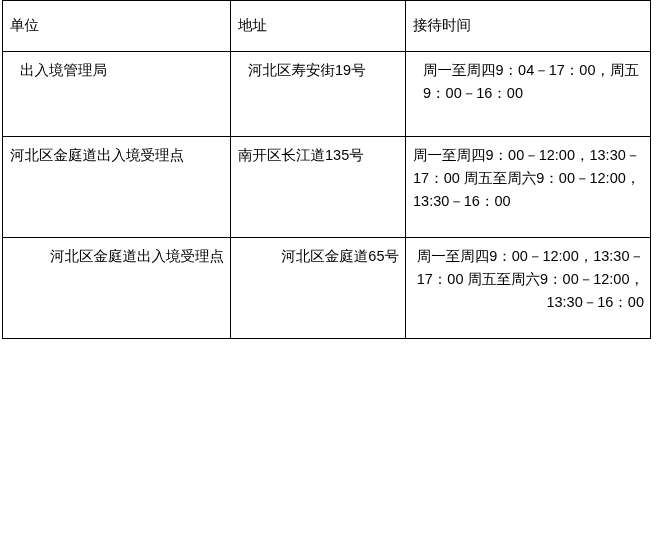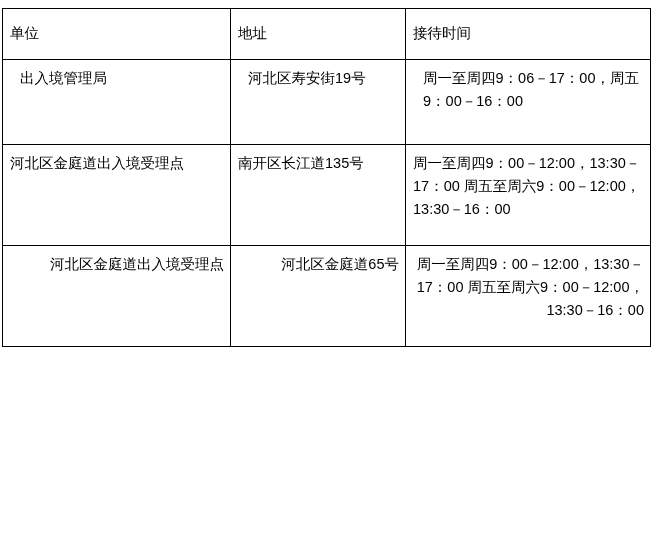--- a/index.html
+++ b/index.html
@@ -17,21 +17,21 @@
   .page {
     position: relative;
     width: 664px;
     height: 536px;
     box-sizing: border-box;
   }
   table.info-table {
     border-collapse: collapse;
     table-layout: fixed;
     width: 648px;
-    margin: 8px 0 0 2px;
+    margin: 0 0 0 2px;
     border-radius: 25px;
   }
   table.info-table td, table.info-table th {
     border: 1px solid #000000;
     vertical-align: top;
     padding: 7px 6px 7px 7px;
     font-size: 14.5px;
     line-height: 1.6;
     font-weight: normal;
     text-align: left;
@@ -85,21 +85,21 @@
       </tr>
 
       <tr class="r1">
         <td class="cell-mid">
             <span class="cell-text">出入境管理局</span>
           </td>
         <td class="cell-mid">
             <span class="cell-text">河北区寿安街19号</span>
           </td>
         <td>
-            <span class="cell-text">周一至周四9：06－17：00，周五9：00－16：00</span>
+            <span class="cell-text">周一至周四9：04－17：00，周五9：00－16：00</span>
           </td>
       </tr>
 
 
       <tr class="r3">
         <td class="cell-mid">
             <span class="cell-text">河北区金庭道出入境受理点</span>
           </td>
         <td class="cell-mid">
             <span class="cell-text">南开区长江道135号</span>

